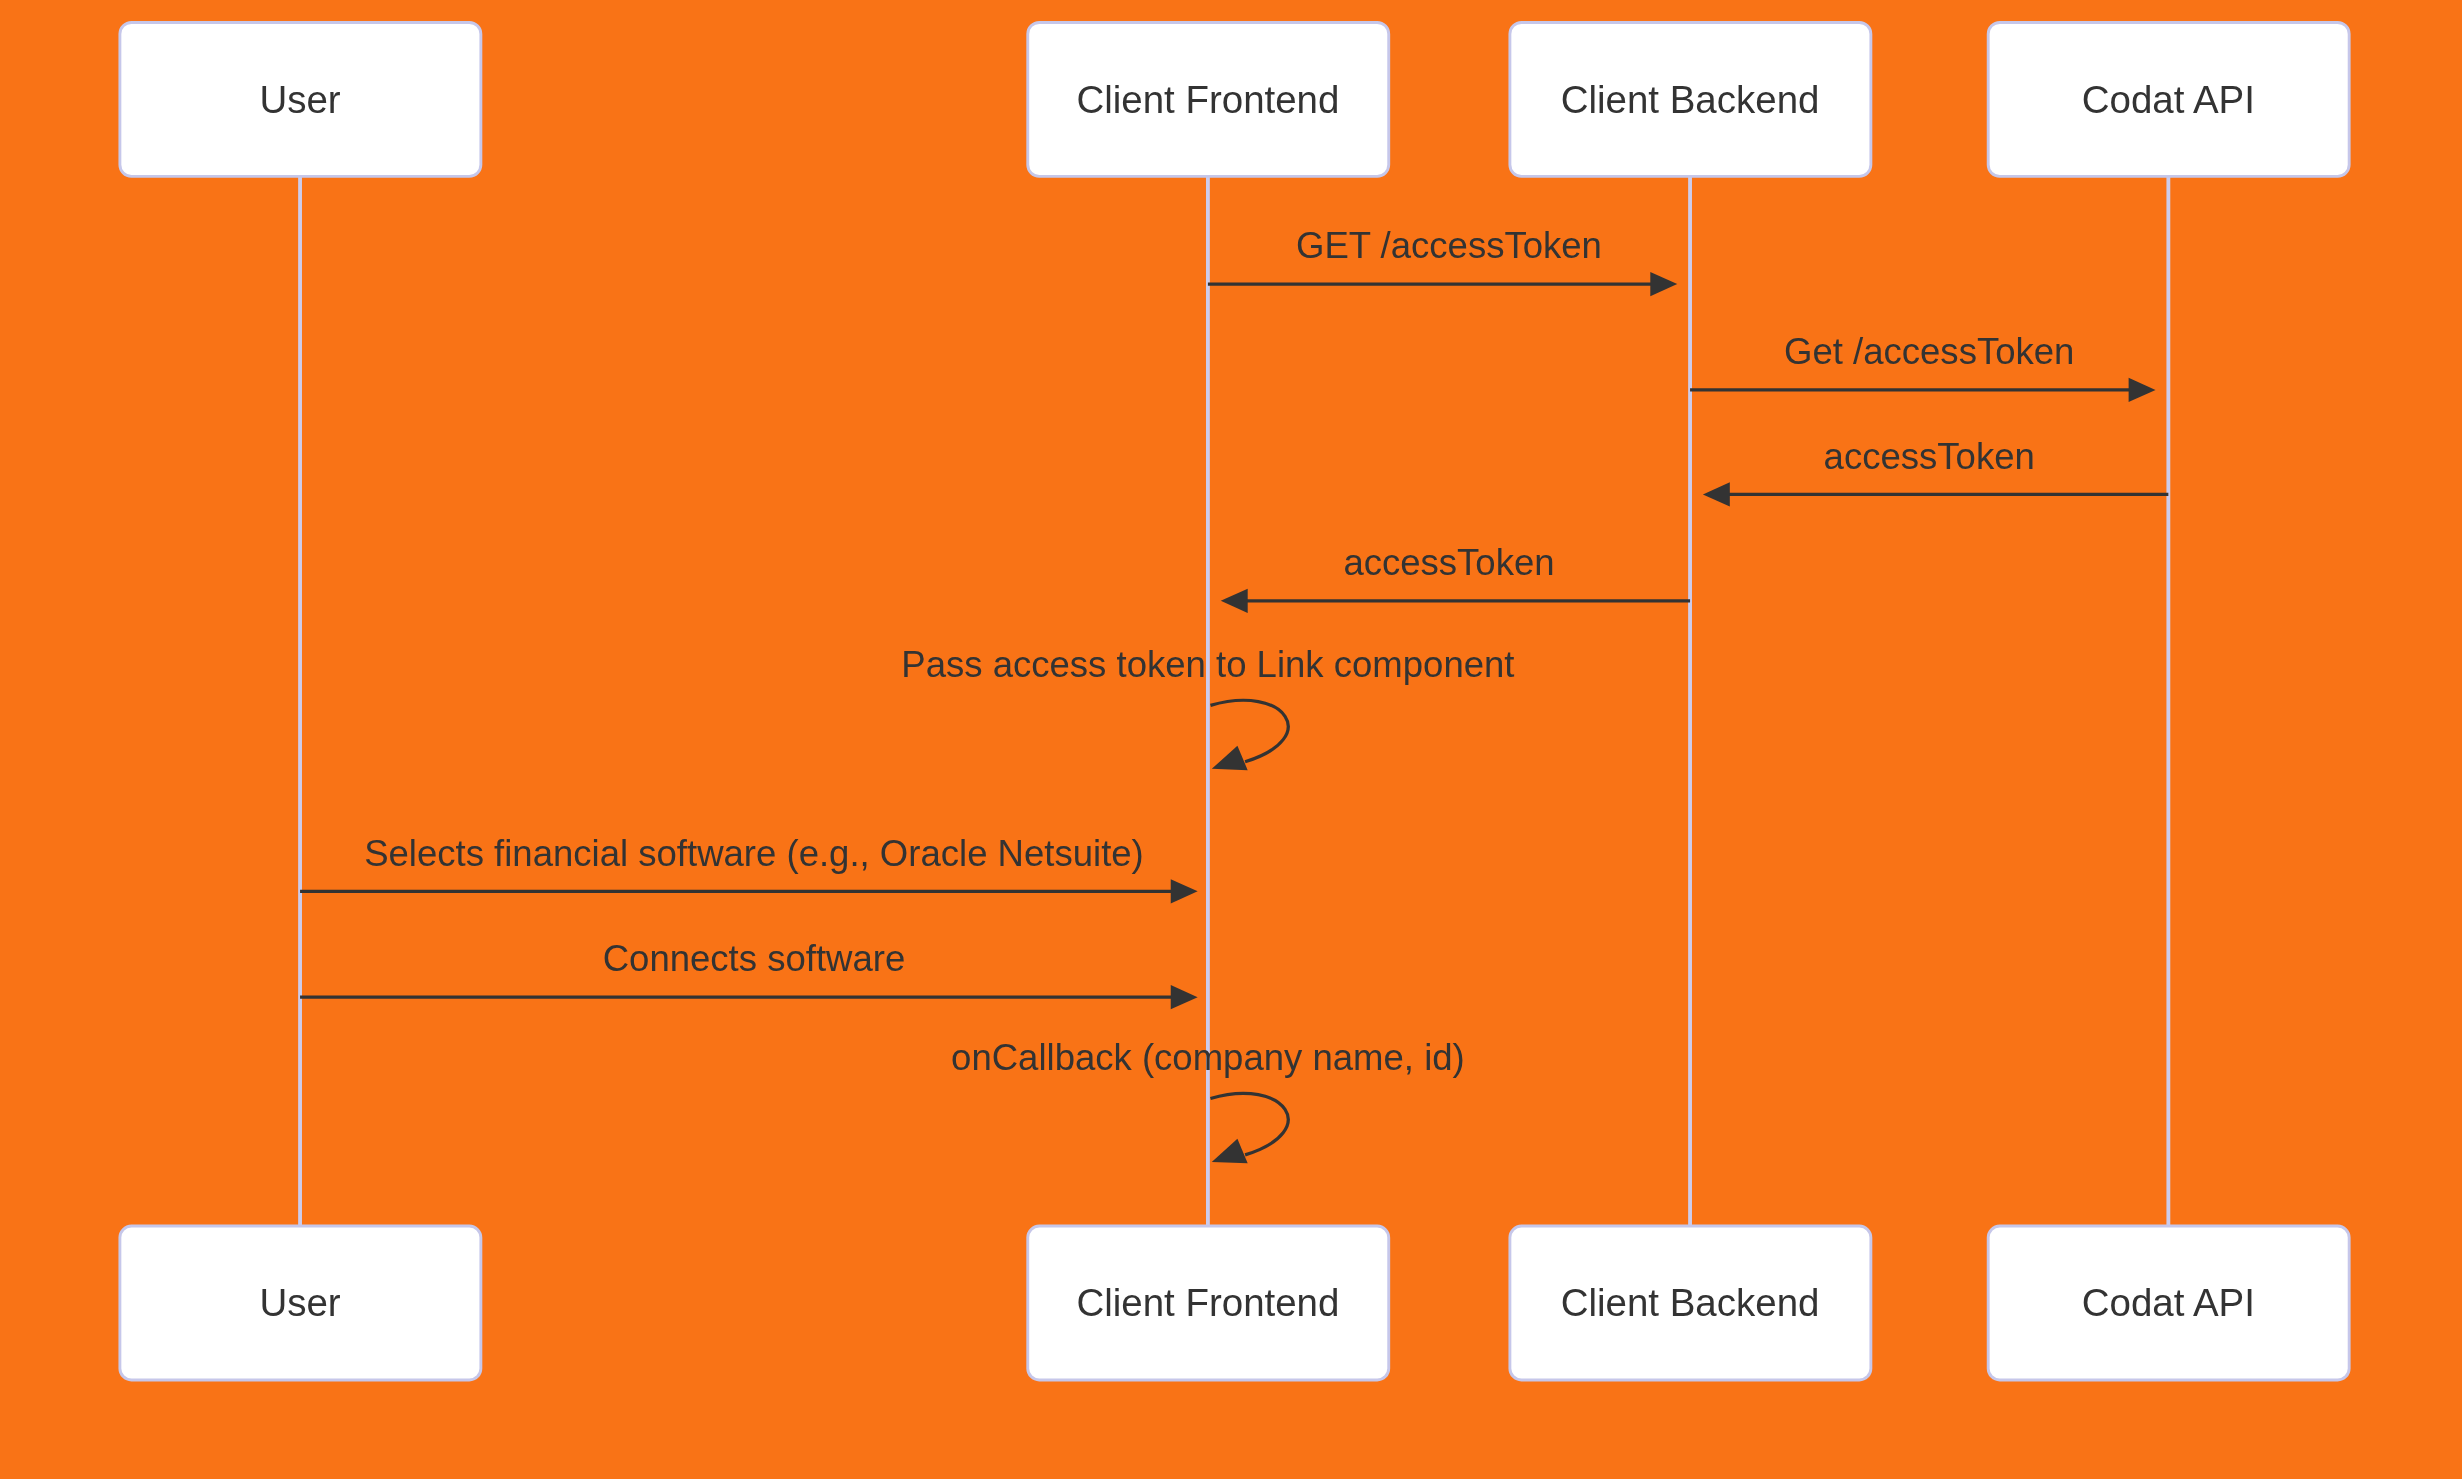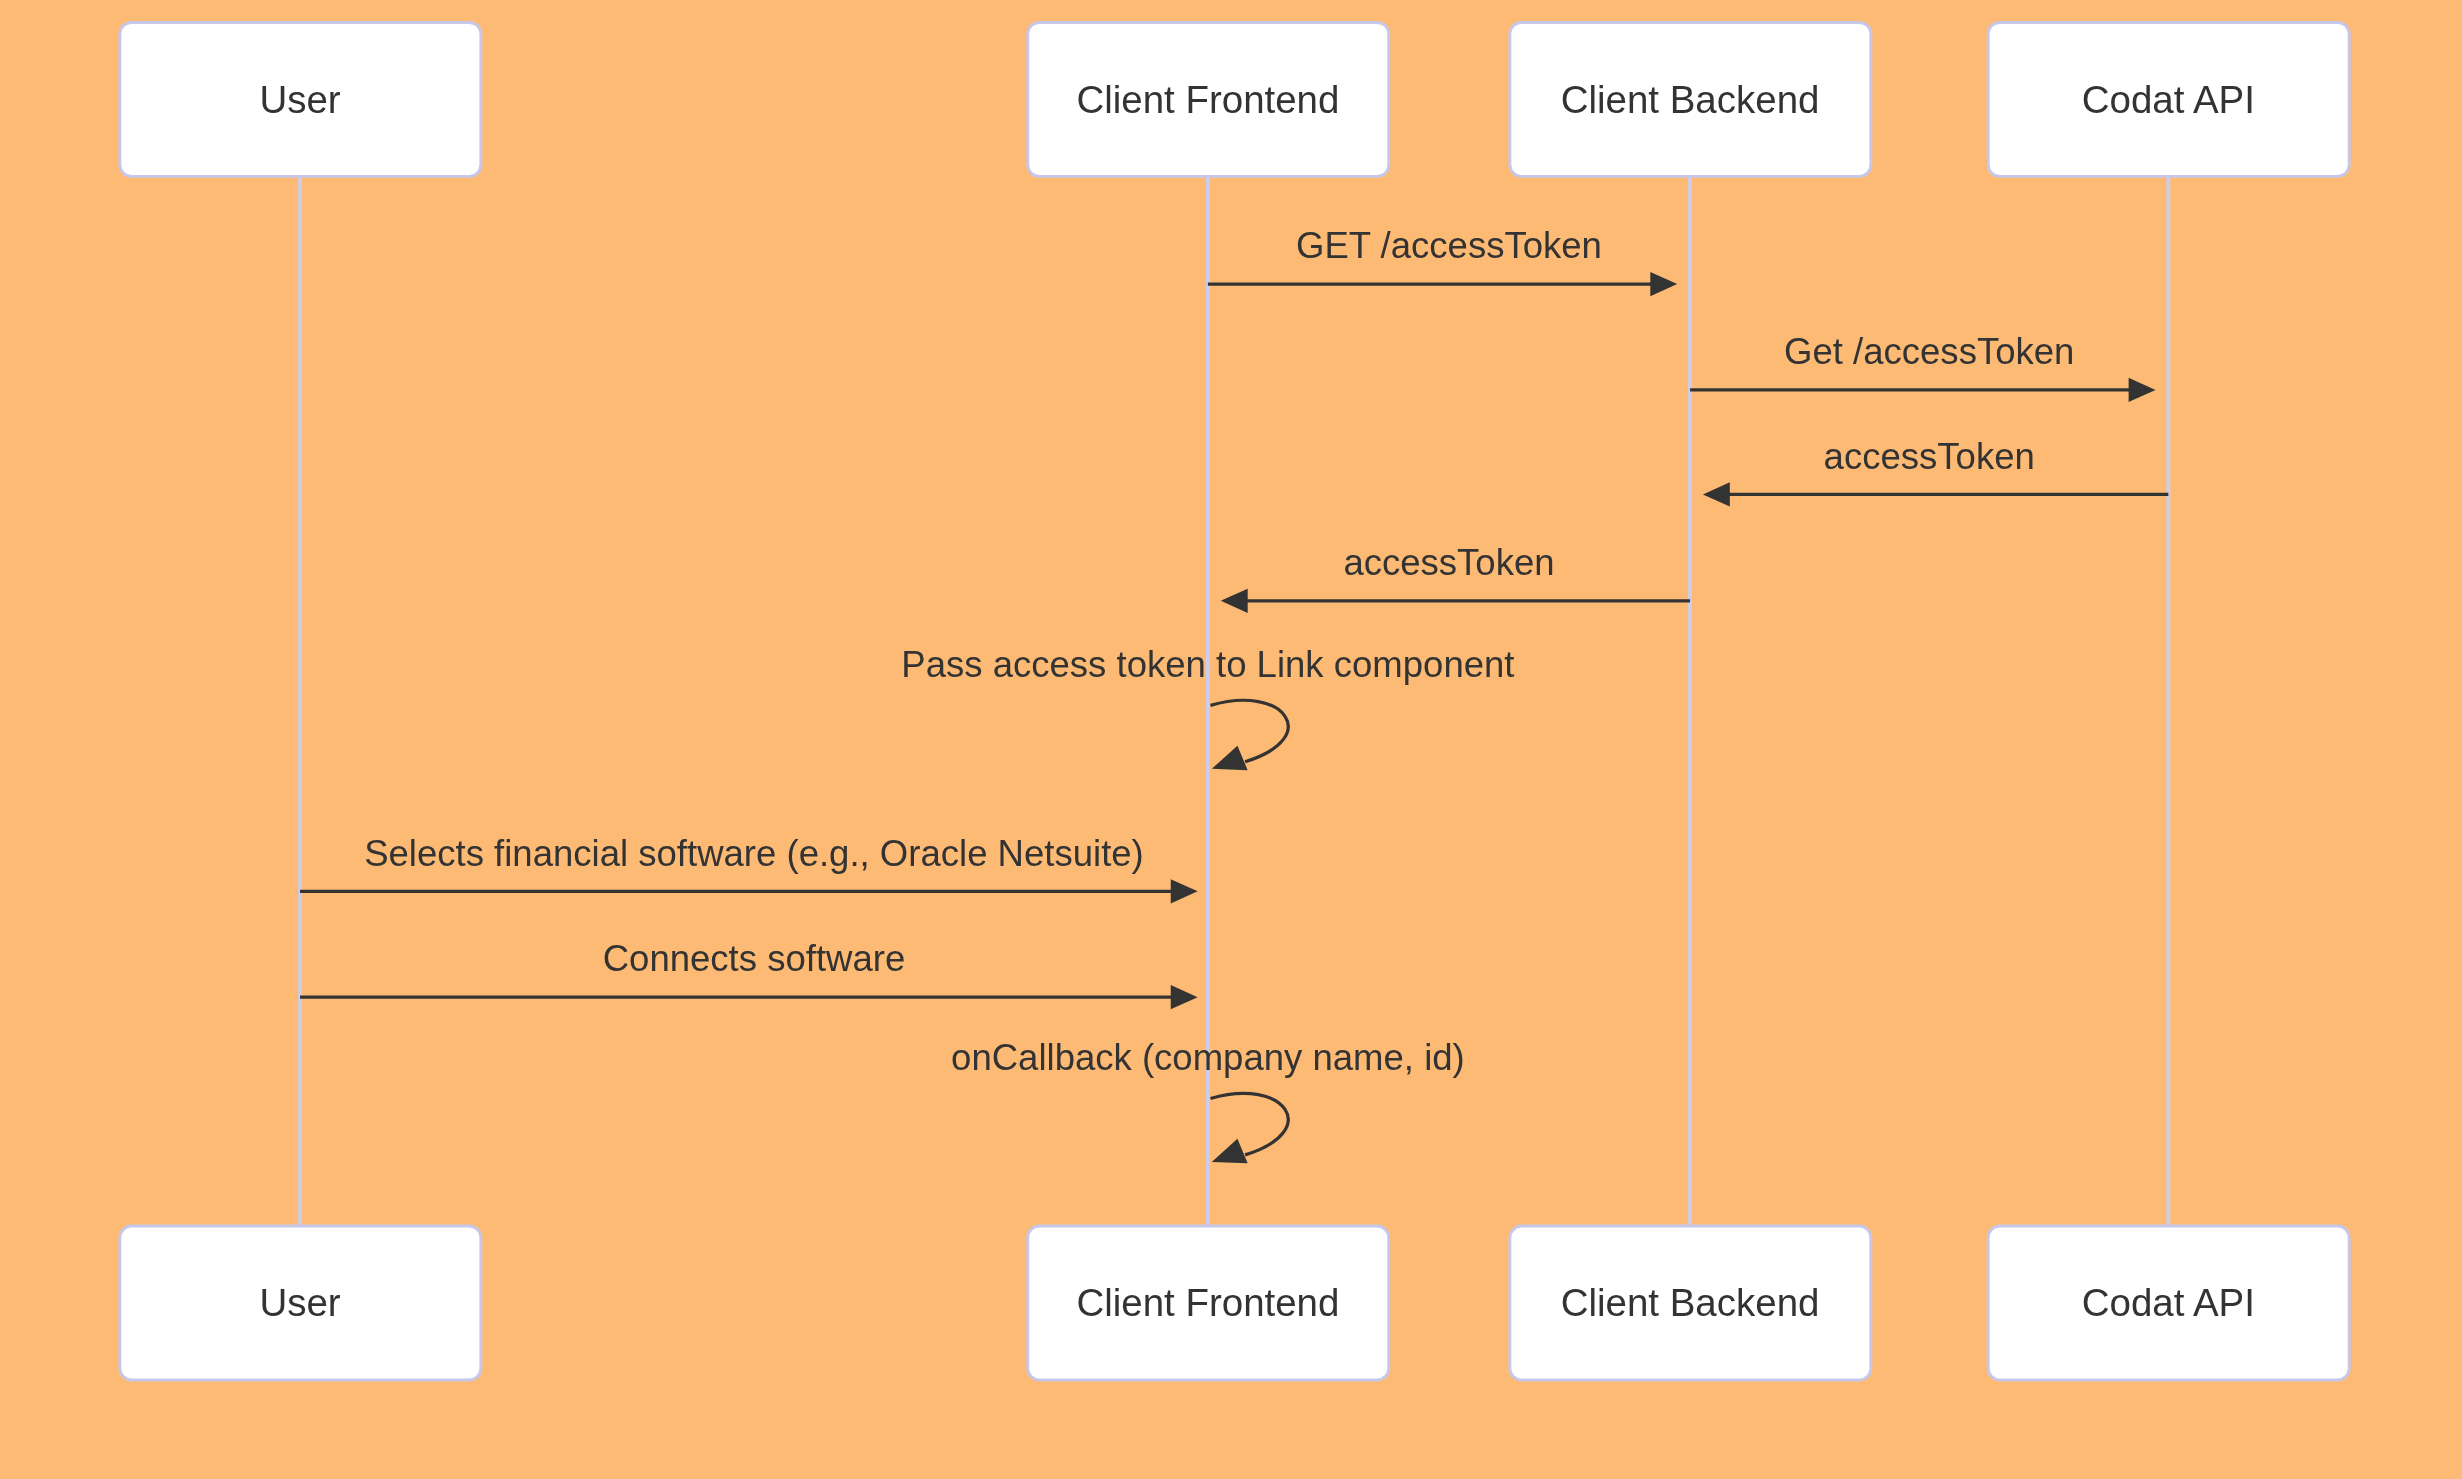--- a/index.html
+++ b/index.html
@@ -4,21 +4,21 @@
 <style>
   html, body {
     margin: 0;
     padding: 0;
     background: #ffffff;
   }
   .stage {
     position: relative;
     width: 2462px;
     height: 1480px;
-    background: #fdba74;
+    background: #f97316;
     overflow: hidden;
   }
   svg {
     display: block;
     font-family: "Liberation Sans", sans-serif;
   }
   .actor-box {
     fill: #ffffff;
     stroke: #c6c7ea;
     stroke-width: 4.5;

